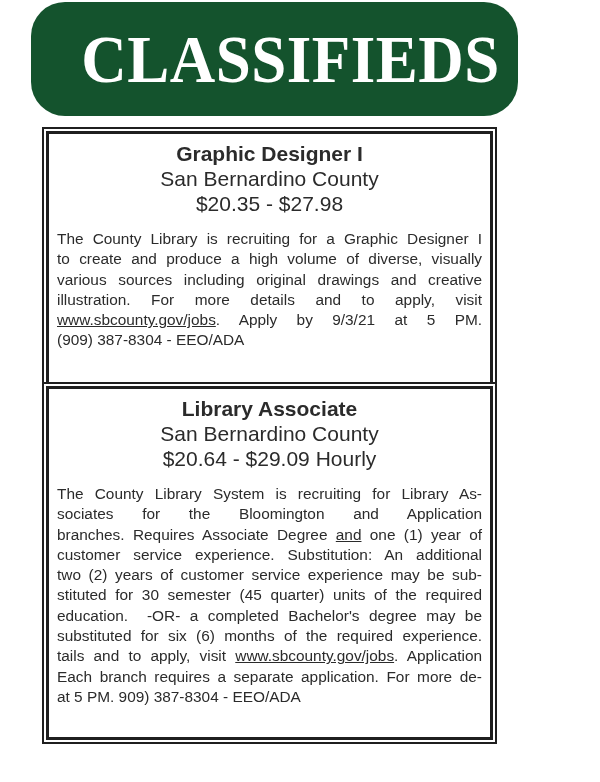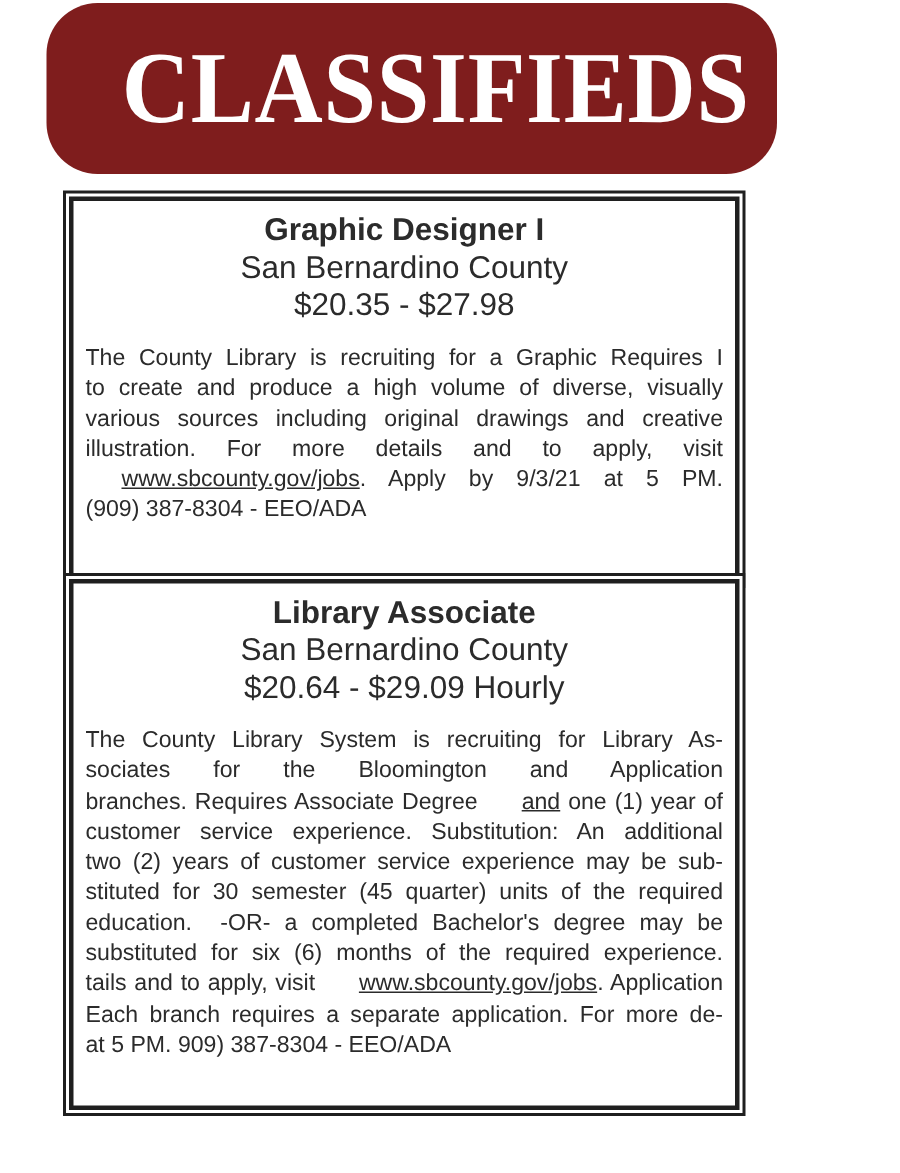--- a/index.html
+++ b/index.html
@@ -30,38 +30,38 @@
 
   .ad-title, .ad-sub {
     text-align:center; color:#2b2b2b; font-size:21px; line-height:25px;
   }
   .ad-title { font-weight:bold; }
 
   .ad-body { margin-top:13px; color:#2b2b2b; font-size:15.4px; line-height:20.3px; }
   .body-line { text-align:justify; text-align-last:justify; white-space:normal; }
   .body-line.last { text-align-last:left; }
   .seg-b { font-weight:normal; }
-  .seg-u { text-decoration:underline;margin-left:24px; }
+  .seg-u { text-decoration:underline; }
 </style>
 </head>
 <body>
 
 <div class="page">
 
-  <div class="masthead" style="background: #7f1d1d; padding-left: 32px;">
+  <div class="masthead" style="background: #14532d; padding-left: 32px;">
     <span class="masthead-title" style="color: rgb(255, 255, 255);">CLASSIFIEDS</span>
   </div>
 
   <article class="ad ad1">
     <div class="ad-inner">
       <h2 class="ad-title">Graphic Designer I</h2>
       <div class="ad-sub">San Bernardino County</div>
       <div class="ad-sub">$20.35 - $27.98</div>
       <div class="ad-body">
-          <div class="body-line"><span>The County Library is recruiting for a Graphic Requires I</span></div>
+          <div class="body-line"><span>The County Library is recruiting for a Graphic Designer I</span></div>
           <div class="body-line"><span>to create and produce a high volume of diverse, visually</span></div>
           <div class="body-line"><span>various sources including original drawings and creative</span></div>
           <div class="body-line"><span>illustration. For more details and to apply, visit</span></div>
           <div class="body-line"><span class="seg-u">www.sbcounty.gov/jobs</span><span>. Apply by 9/3/21 at 5 PM.</span></div>
           <div class="body-line last"><span>(909) 387-8304 - EEO/ADA</span></div>
         </div>
     </div>
   </article>
 
   <article class="ad ad2">

